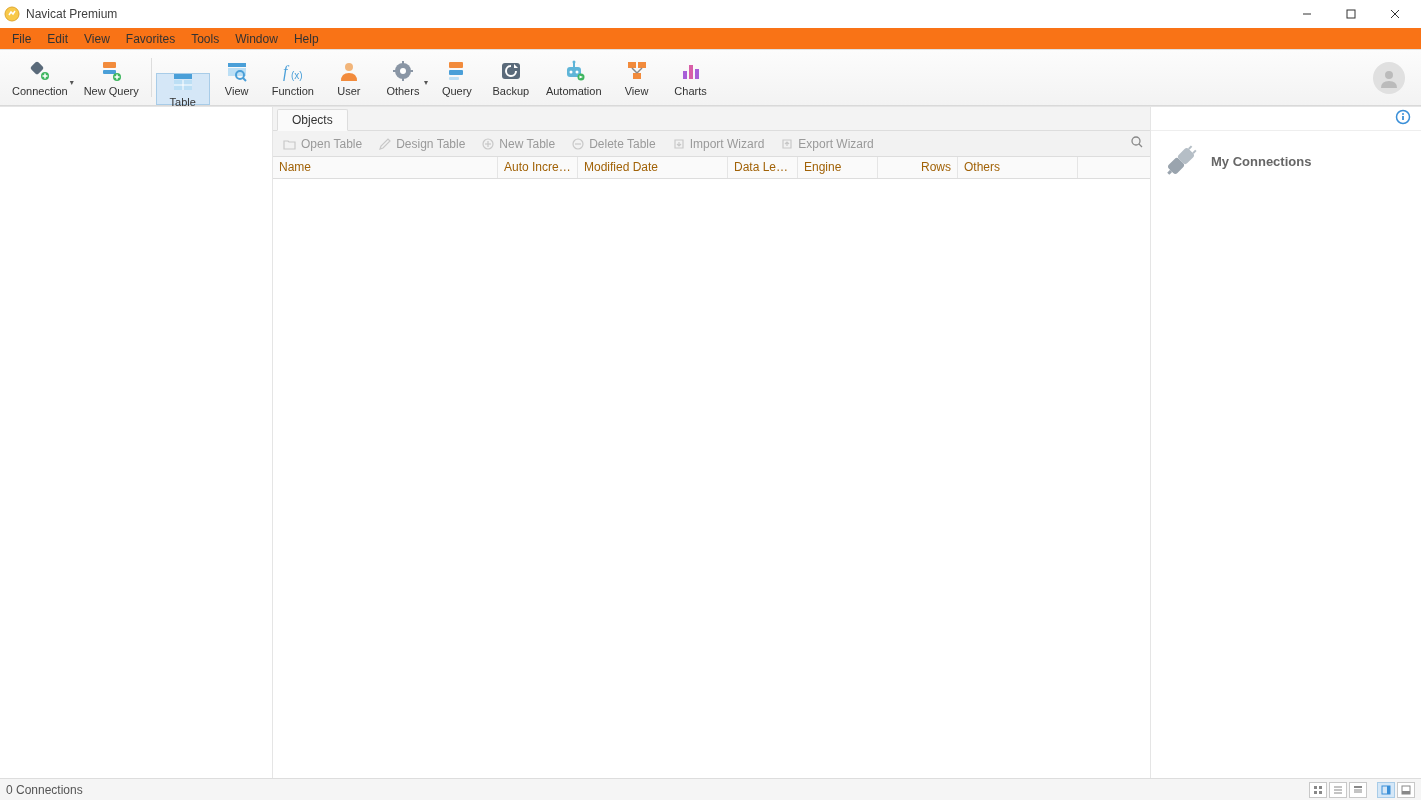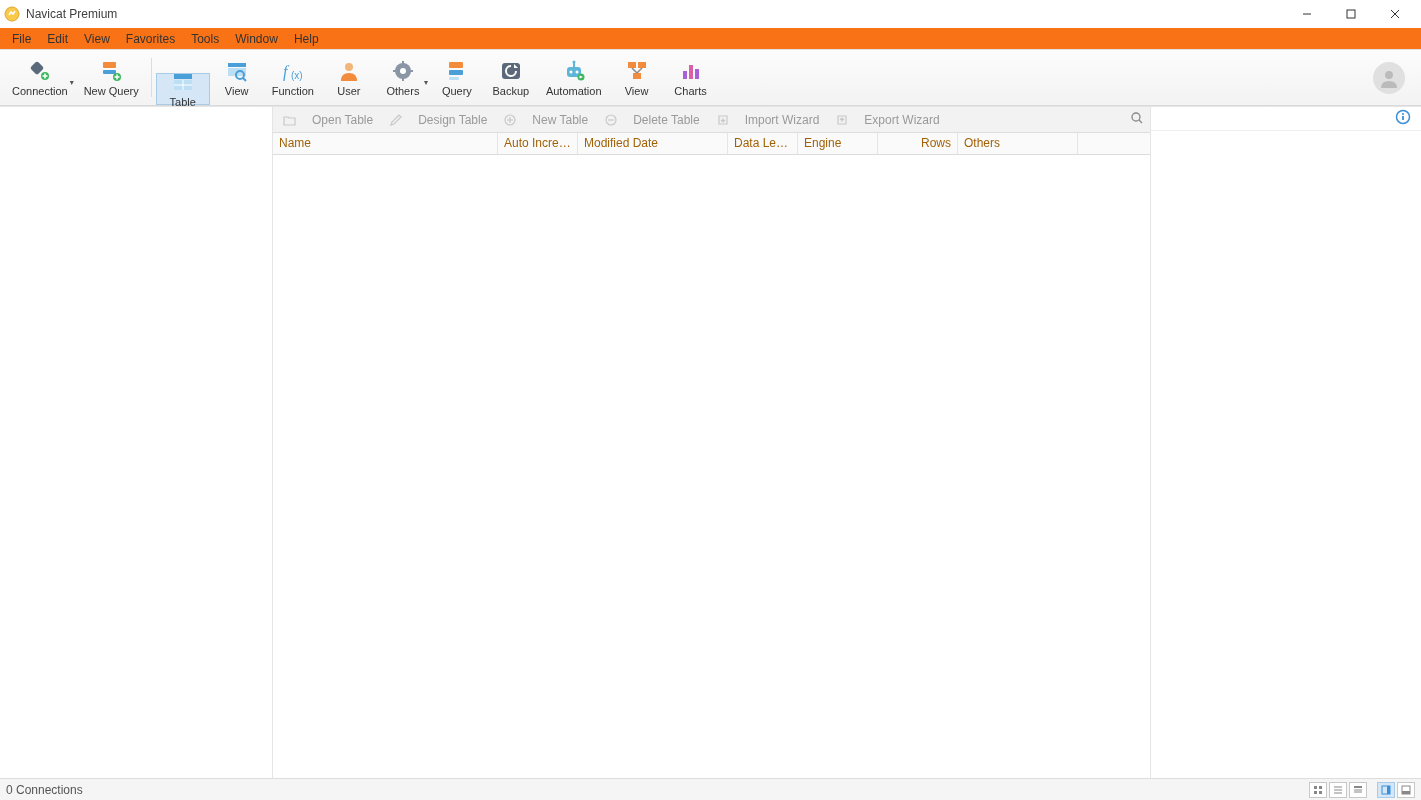--- a/index.html
+++ b/index.html
@@ -151,21 +151,21 @@
     background: #f2f2f2;
     border-bottom: 1px solid #ddd;
     display: flex;
     align-items: center;
     padding: 0 6px;
     gap: 8px;
   }
   .action-btn {
     display: flex;
     align-items: center;
-    gap: 15px;
+    gap: 4px;
     font-size: 12px;
     color: #9a9a9a;
     padding: 2px 4px;
     cursor: pointer;
   }
   .action-btn .aicon {
     width: 14px; height: 14px;
     display:flex; align-items:center; justify-content:center;
   }
   .action-bar .search-icon {
@@ -441,20 +441,23 @@
       <circle cx="12" cy="9" r="4" fill="#bbb"></circle>
       <path d="M4 22 Q4 15 12 15 Q20 15 20 22 Z" fill="#bbb"></path>
     </svg>
   </div>
 </div>
 
 <div class="main">
   <div class="left-panel"></div>
 
   <div class="center-panel">
+    <div class="tabs-row">
+      <div class="tab">Objects</div>
+    </div>
 
     <div class="action-bar">
       <div class="action-btn">
         <span class="aicon">
           <svg width="14" height="14" viewBox="0 0 14 14">
               <path d="M1 4 h4 l1 1 h6 v7 h-11 z" fill="none" stroke="#c8c8c8" stroke-width="1.2"></path>
             </svg>
         </span>
         <span>Open Table</span>
       </div>
@@ -526,20 +529,32 @@
   <div class="right-panel">
     <div class="right-top">
       <span>
         <svg width="16" height="16" viewBox="0 0 16 16">
           <circle cx="8" cy="8" r="6.5" fill="none" stroke="#3a8fd8" stroke-width="1.5"></circle>
           <circle cx="8" cy="5" r="1" fill="#3a8fd8"></circle>
           <line x1="8" y1="7" x2="8" y2="11" stroke="#3a8fd8" stroke-width="1.8"></line>
         </svg>
       </span>
     </div>
+    <div class="right-content">
+      <span class="plug-icon">
+        <svg width="40" height="40" viewBox="0 0 40 40">
+          <rect x="6" y="14" width="14" height="12" rx="3" fill="#9aa4ae"></rect>
+          <rect x="20" y="14" width="14" height="12" rx="3" fill="#b5bec6"></rect>
+          <line x1="2" y1="20" x2="6" y2="20" stroke="#9aa4ae" stroke-width="3"></line>
+          <line x1="34" y1="17" x2="38" y2="17" stroke="#b5bec6" stroke-width="2"></line>
+          <line x1="34" y1="23" x2="38" y2="23" stroke="#b5bec6" stroke-width="2"></line>
+        </svg>
+      </span>
+      <span class="label">My Connections</span>
+    </div>
   </div>
 </div>
 
 <div class="statusbar">
   <span>0 Connections</span>
   <div class="view-switch">
     <div class="view-btn">
       <svg width="10" height="10" viewBox="0 0 10 10">
           <rect x="1" y="1" width="3" height="3" fill="#888"></rect>
           <rect x="6" y="1" width="3" height="3" fill="#888"></rect>

